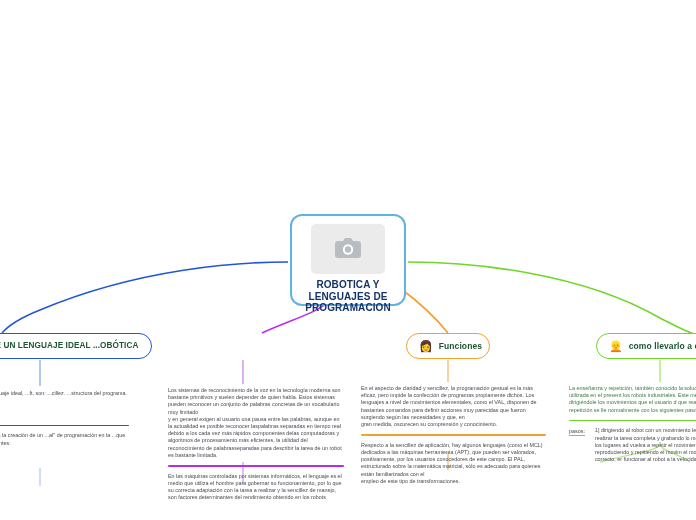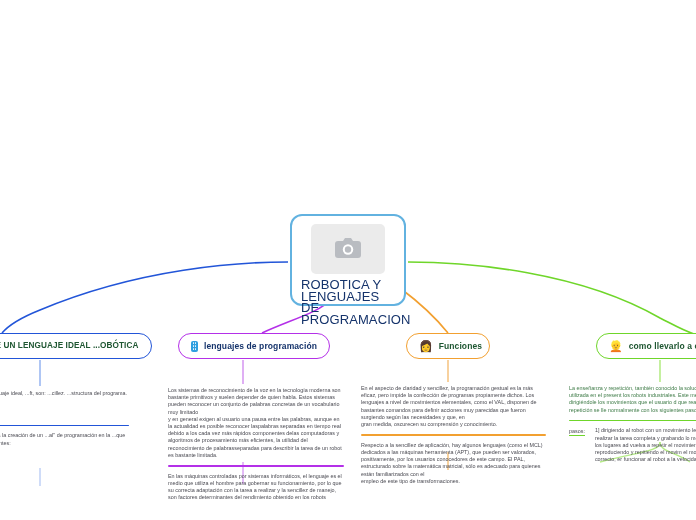--- a/index.html
+++ b/index.html
@@ -26,25 +26,26 @@
     z-index:6;
   }
   .central-thumb{
     width:74px;height:50px;
     margin:0 auto 5px auto;
     background:#ebebeb;
     border-radius:5px;
     display:flex;align-items:center;justify-content:center;
   }
   .central-title{
-    font-size:13px;
-    font-weight:normal;
+    font-size:10px;
+    font-weight:bold;
     color:#15336b;
     line-height:11.5px;
     letter-spacing:.1px;
+    text-align:center;
   }
 
   
   .pill{
     position:absolute;
     height:26px;
     box-sizing:border-box;
     background:#ffffff;
     border-radius:15px;
     display:flex;align-items:center;
@@ -137,31 +138,20 @@
         <circle cx="15" cy="13.5" r="3.2" fill="#b9bcc1"></circle>
       </svg>
     </div>
     <div class="central-title">ROBOTICA Y LENGUAJES DE PROGRAMACION</div>
   </div>
 
   <div class="pill" id="pill-caract">
     <span class="pill-label">...ÍSTICAS DE UN LENGUAJE IDEAL ...OBÓTICA</span>
   </div>
 
-  <div class="pill" id="pill-leng">
-    <span class="grid-ico">
-      <i></i>
-        <i></i>
-        <i></i>
-        <i></i>
-        <i></i>
-        <i></i>
-    </span>
-    <span class="pill-label">lenguajes de programación</span>
-  </div>
 
   <div class="pill" id="pill-func">
     <span class="pill-ico">👩</span>
     <span class="pill-label">Funciones</span>
   </div>
 
   <div class="pill" id="pill-como">
     <span class="pill-ico">👱</span>
     <span class="pill-label">como llevarlo a ca</span>
   </div>

